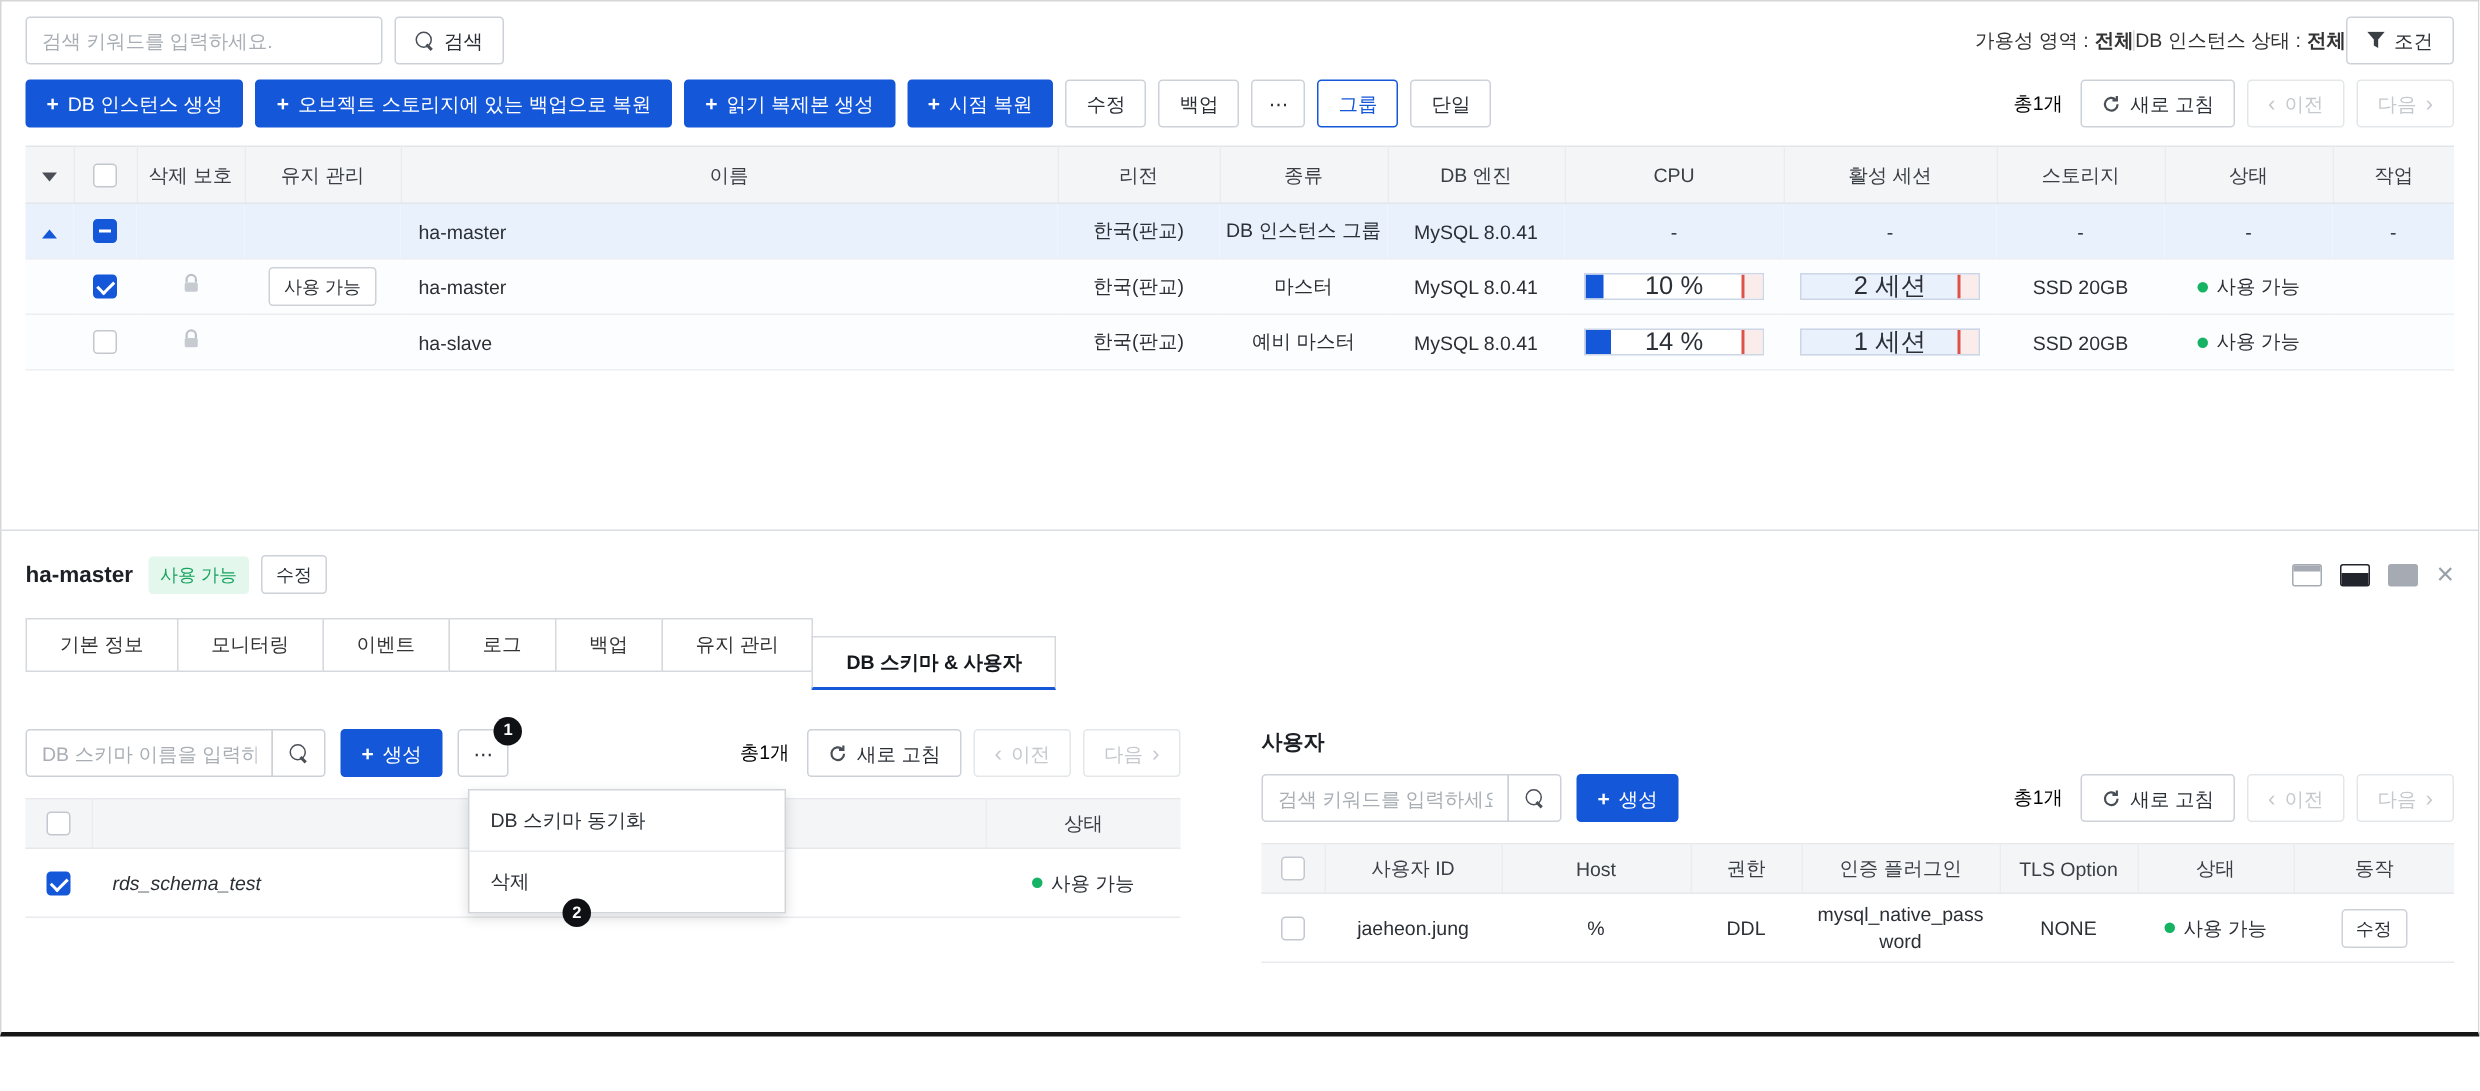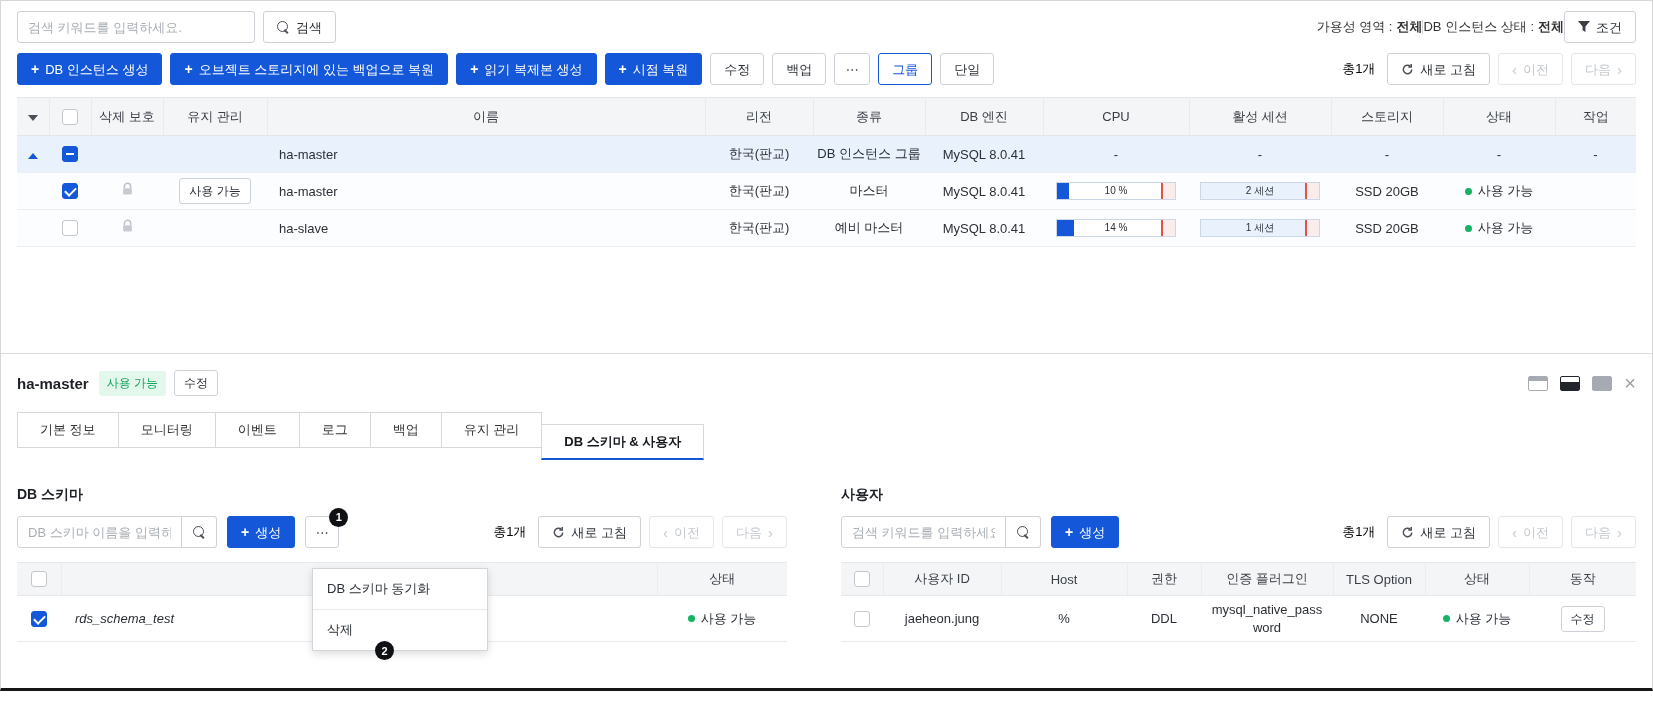--- a/index.html
+++ b/index.html
@@ -71,21 +71,21 @@
   .itable td { height:37px; border-bottom:1px solid #eceef1; text-align:center; background:#fcfdfe; }
   .itable tr.row-group td { background:#e9f1fd; }
   .itable td.name { text-align:left; padding-left:12px; }
 
   .meter { position:relative; width:120px; height:18px; border:1px solid #ccd6e6; background:#fff;
       margin:0 auto; overflow:hidden; }
   .meter.session { background:#e9f1fd; }
   .meter-fill { position:absolute; left:0; top:0; bottom:0; background:#1457d8; }
   .meter-zone { position:absolute; top:0; bottom:0; left:calc(88% + 2px); right:0; background:#fbecec; }
   .meter-mark { position:absolute; top:0; bottom:0; left:88%; width:2px; background:#df5248; }
-  .meter-label { position:relative; z-index:2; display:block; text-align:center; font-size:10px;
+  .meter-label { position:relative; z-index:2; display:block; text-align:center; font-size:17px;
       line-height:16px; color:#2b2f36; }
   .status { display:inline-flex; align-items:center; gap:6px; }
 
   
   .detail { border-top:1px solid #d9dce0; padding:16px 16px 0; }
   .detail-head { display:flex; align-items:center; }
   .detail-title { font-size:15px; font-weight:700; color:#1d2026; }
   .badge-green { margin-left:10px; background:#e4f7ec; color:#15a35e; font-size:12px;
       padding:4px 8px; border-radius:3px; }
   .detail-head .btn { margin-left:8px; }
@@ -111,21 +111,21 @@
   .sec-controls { display:flex; align-items:center; position:relative; }
   .search-attach { display:flex; }
   .search-attach input { width:165px; height:32px; border:1px solid #cdd2d8; border-radius:3px 0 0 3px;
       padding:0 10px; font-size:13px; font-family:inherit; }
   .search-attach input::placeholder { color:#a9aeb5; }
   .search-attach .btn { border-radius:0 3px 3px 0; margin-left:-1px; width:36px; padding:0; justify-content:center; }
   .sec-controls .btn.primary { margin-left:10px; }
   .more-btn { margin-left:10px; position:relative; width:34px; justify-content:center; padding:0; }
   .right-group { margin-left:auto; display:flex; align-items:center; gap:8px; }
 
-  .menu { position:absolute; z-index:20; top:52px; left:295px; width:176px; background:#fff;
+  .menu { position:absolute; z-index:20; top:40px; left:295px; width:212px; background:#fff;
       border:1px solid #d2d6db; box-shadow:0 3px 8px rgba(0,0,0,.14); }
   .menu-item { position:relative; padding:11px 14px; font-size:13px; color:#2b2f36; cursor:pointer;
       border-bottom:1px solid #e8eaee; }
   .menu-item:last-child { border-bottom:none; }
   .badge-1 { position:absolute; top:-9px; right:-10px; z-index:25; }
   .badge-2 { position:absolute; left:62px; bottom:-10px; z-index:25; }
 
   table.stable { width:100%; border-collapse:collapse; table-layout:fixed; margin-top:14px; font-size:13px; }
   .stable th { background:#f4f5f7; height:33px; font-weight:500; color:#3a3f46;
       border-top:1px solid #e6e8eb; border-bottom:1px solid #e6e8eb; border-right:1px solid #eaecef; }
@@ -369,21 +369,20 @@
       <div class="tab">이벤트</div>
       <div class="tab">로그</div>
       <div class="tab">백업</div>
       <div class="tab">유지 관리</div>
       <div class="tab active">DB 스키마 &amp; 사용자</div>
     </div>
 
     <div class="detail-body">
 
       <div class="section">
-        <div class="sec-title">DB 스키마</div>
 
         <div class="sec-controls">
           <div class="search-attach">
             <input type="text" placeholder="DB 스키마 이름을 입력하세요." style="">
             <button class="btn">
               <span class="icon-search"></span>
             </button>
           </div>
           <button class="btn primary">
             <span class="plus">+</span>

